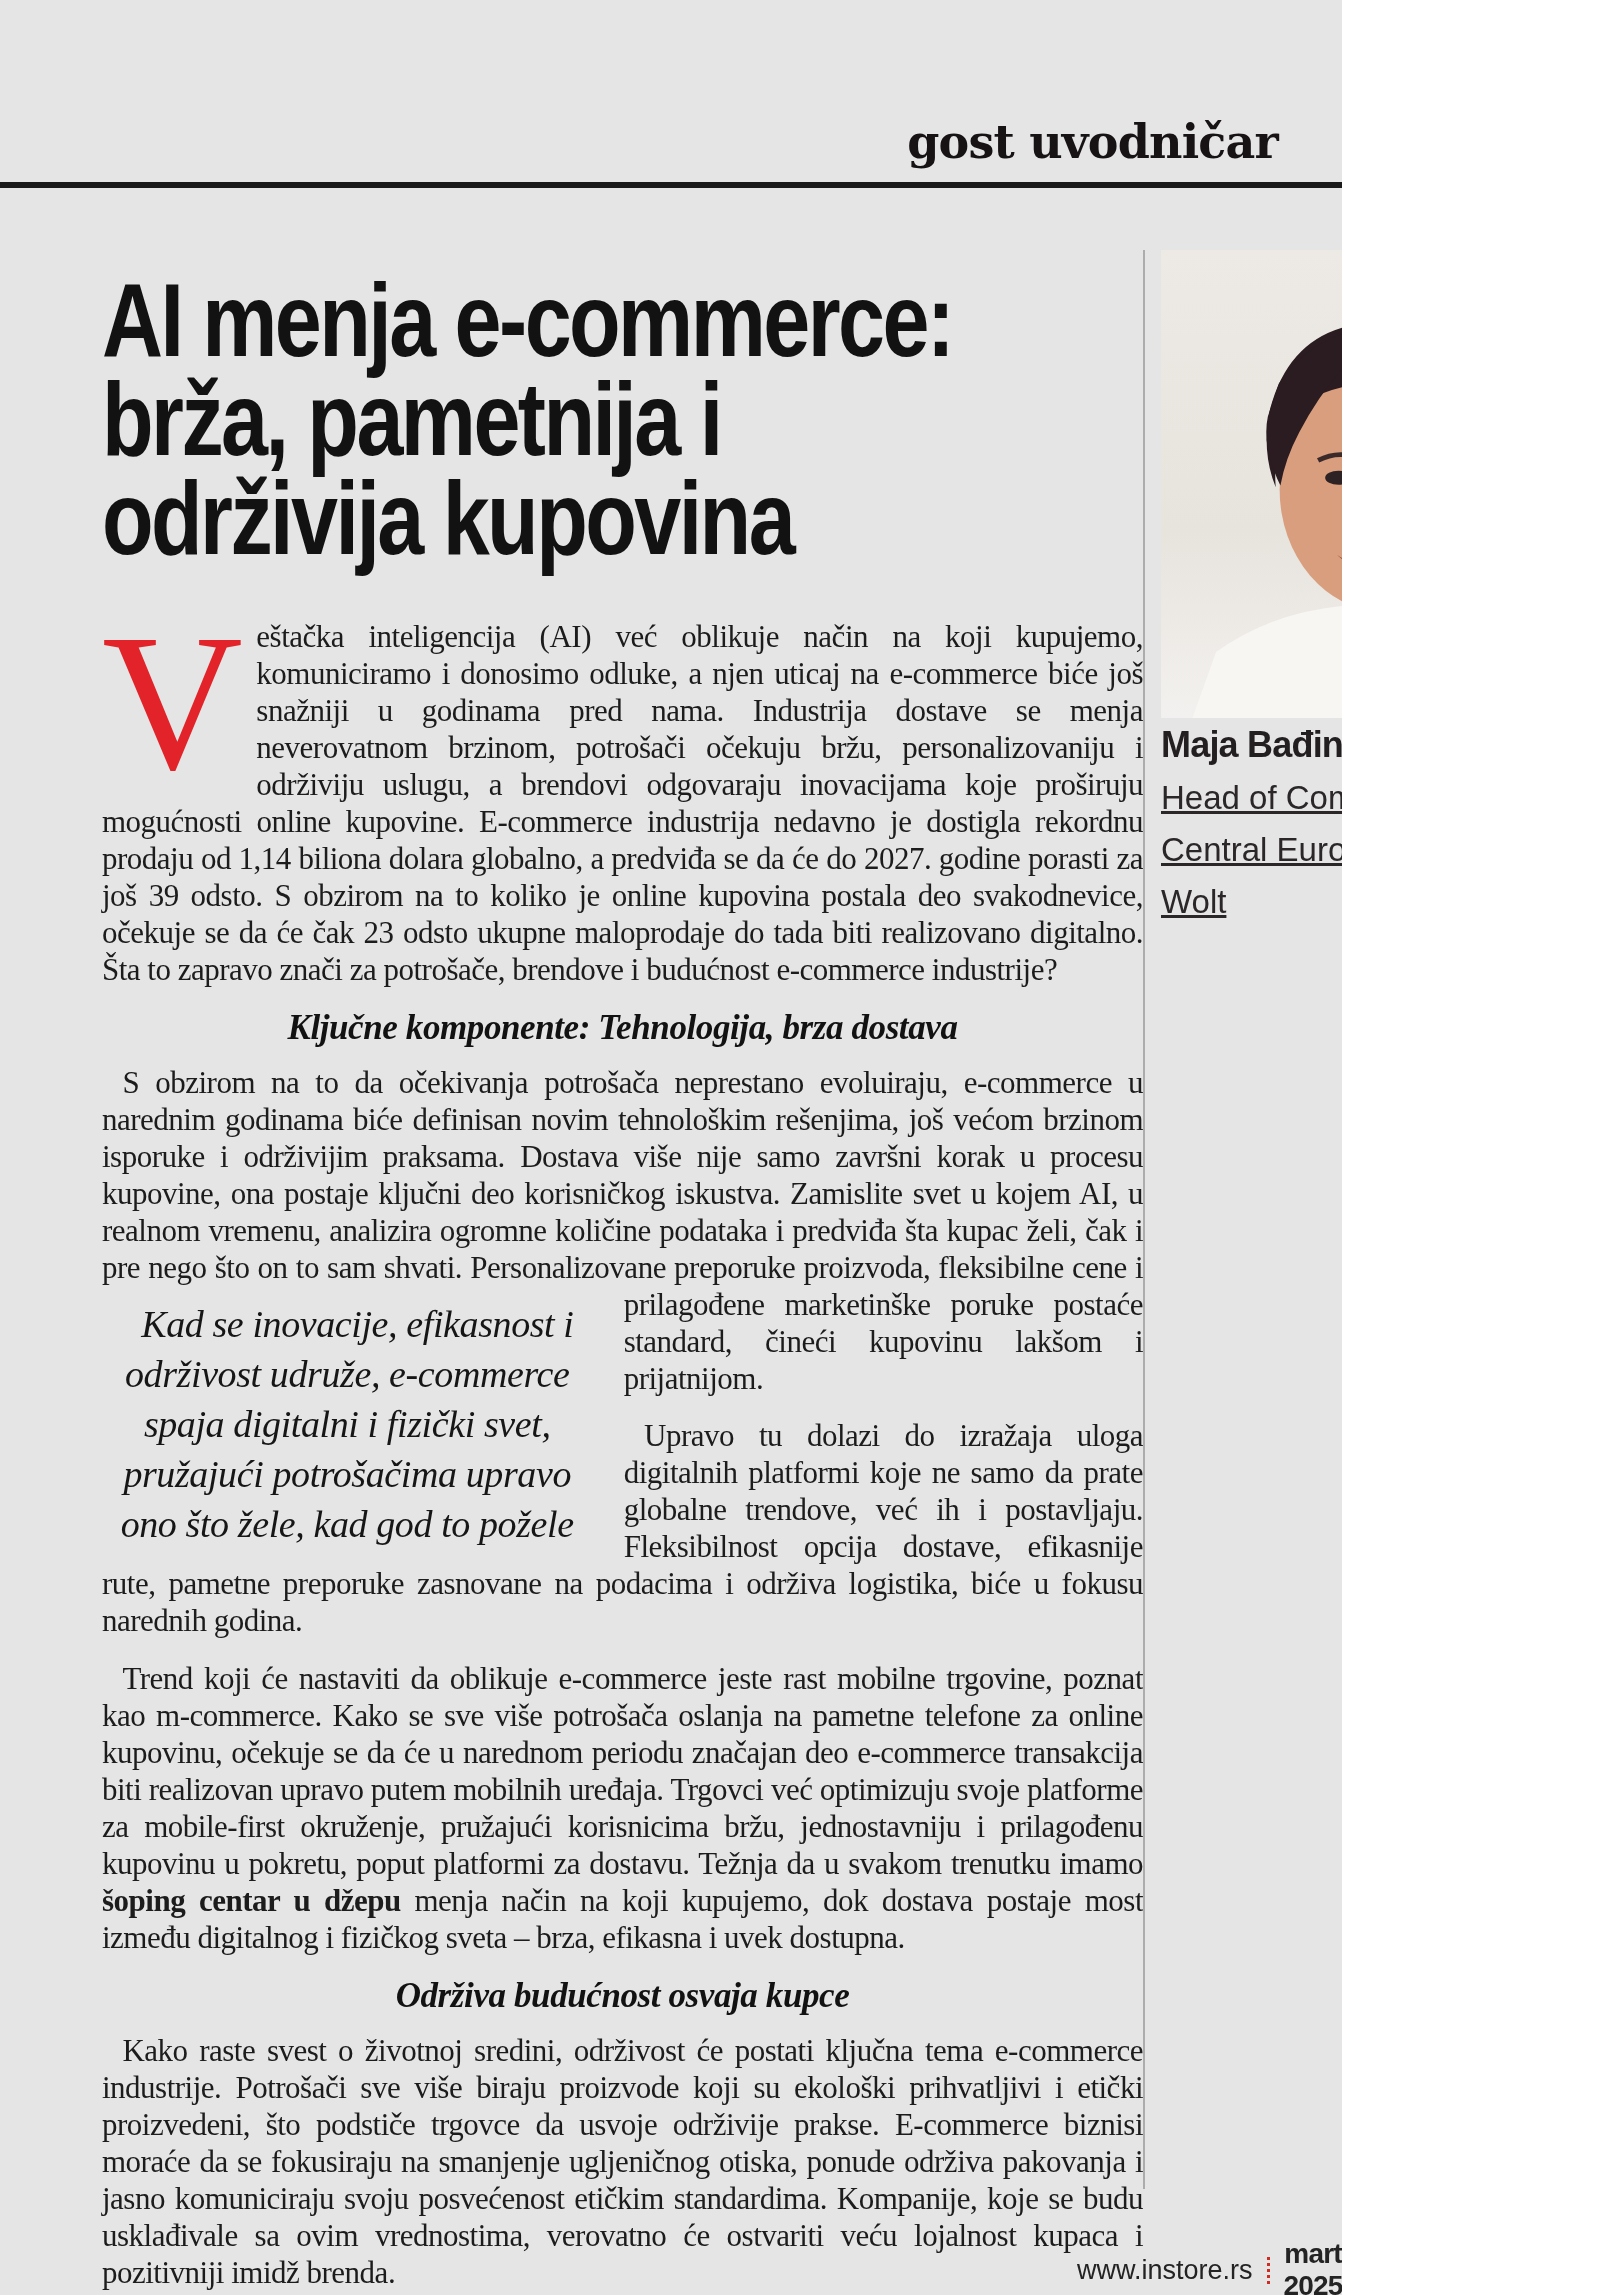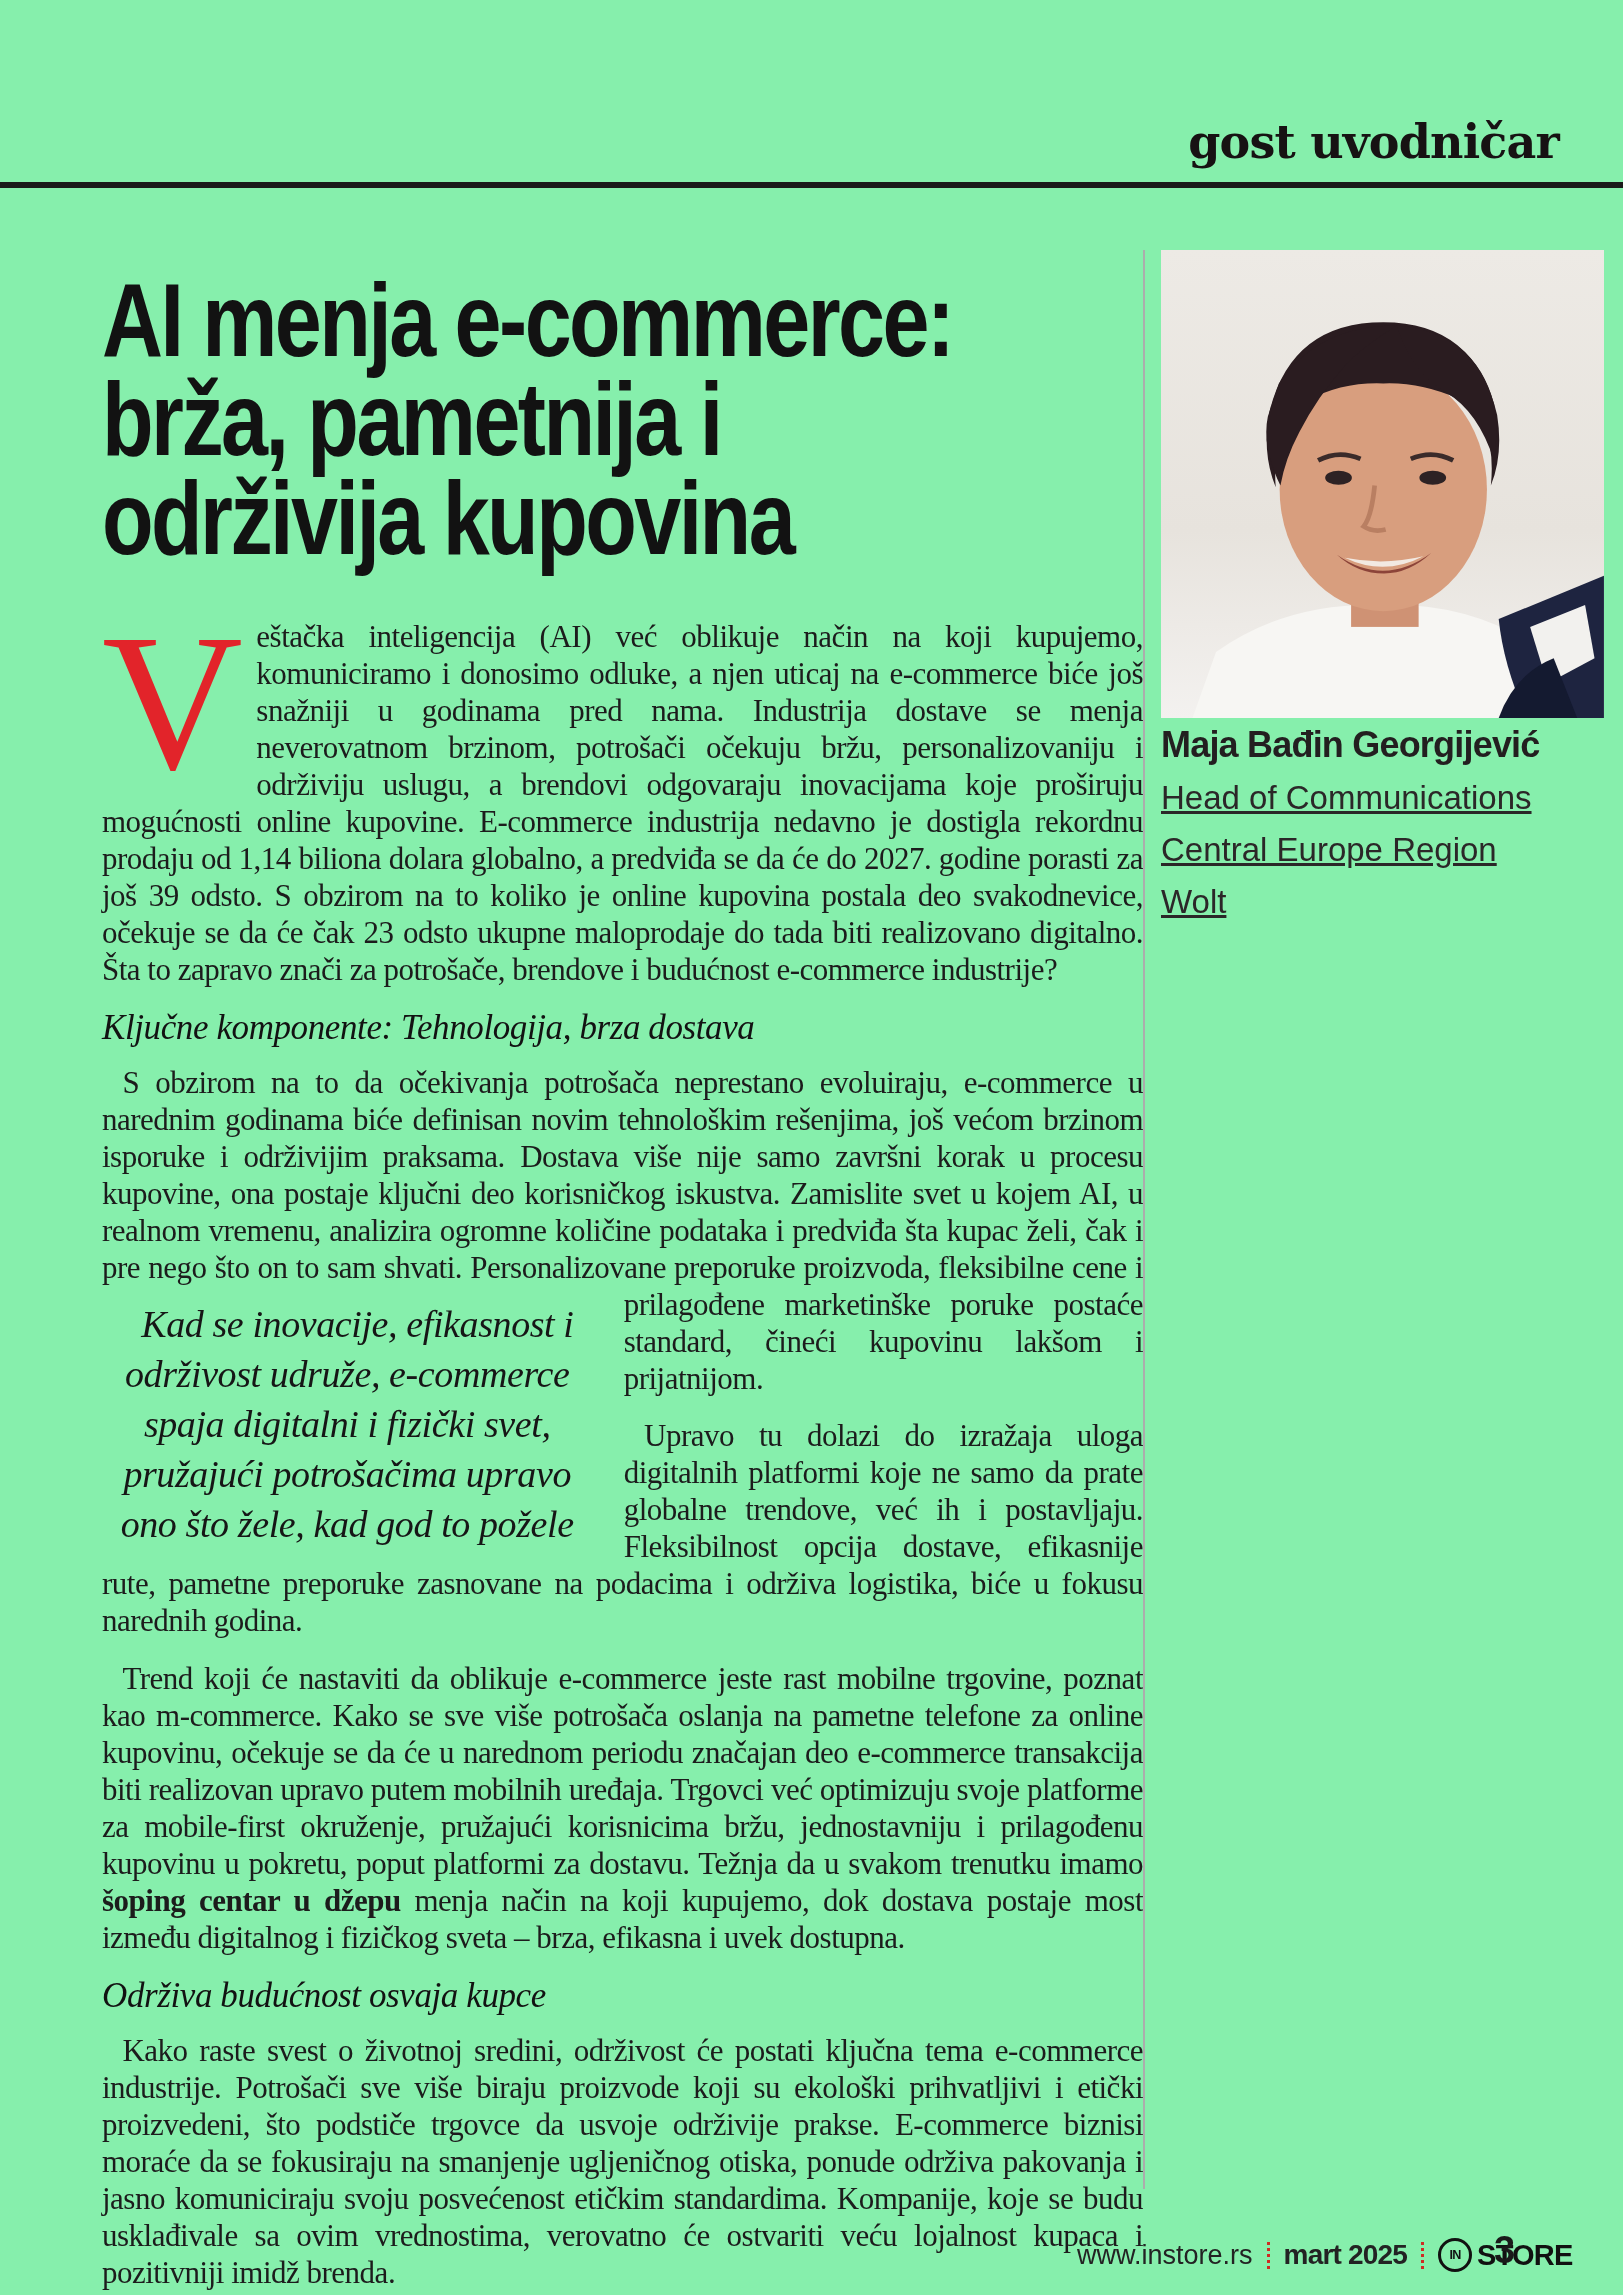--- a/index.html
+++ b/index.html
@@ -1,36 +1,36 @@
 <!DOCTYPE html>
 <html style="font-size:12.6px"><head>
 <meta charset="utf-8">
 <style>
   html,body{margin:0;padding:0;background:#ffffff;}
-  .page{position:relative;width:1623px;height:2295px;background:#86efac;overflow:hidden;
+  .page{position:relative;width:1342px;height:2295px;background:#e5e5e5;overflow:hidden;
         font-family:"Liberation Serif",serif;color:#1a1a1a;}
 
   
   .kicker{position:absolute;top:115px;right:64px;font-family:"DejaVu Serif",serif;
           font-weight:700;font-size:46px;letter-spacing:-0.8px;color:#171213;}
   .top-rule{position:absolute;left:0;top:182px;width:1623px;height:6.3px;background:#1a1a1a;}
 
   
   .article{position:absolute;left:102px;top:271px;width:1041px;}
   .title{margin:0 0 50px 0;padding:0;font-family:"Liberation Sans",sans-serif;font-weight:700;
          font-size:103px;line-height:99px;letter-spacing:-3.1px;color:#121212;
          transform:scaleX(0.82);transform-origin:left top;width:1266px;}
   .title span{display:block;}
   .body{margin:0 0 20.4px 0;font-size:31px;line-height:37px;letter-spacing:-0.5px;
         text-align:justify;color:#1c1c1c;}
   .body.indent{text-indent:20.4px;}
   .dropcap{float:left;font-family:"Liberation Serif",serif;font-size:195px;line-height:0.78;
            color:#e2242a;margin:7.9px 14px 0 0;}
   h2.subhead{margin:17.3px 0 15.7px 0;font-family:"Liberation Serif",serif;font-style:italic;
-             font-weight:400;font-size:35px;letter-spacing:-0.4px;color:#121212;}
+             font-weight:700;font-size:35px;letter-spacing:-0.4px;color:#121212;text-align:center;}
   .pullquote{display:block;float:left;width:481px;margin:12.6px 36px 9.4px 4.7px;
              font-style:italic;font-size:38px;line-height:50px;text-align:center;
              color:#161616;letter-spacing:-0.4px;}
   .boldspan{font-weight:700;}
 
   
   .vrule{position:absolute;left:1143px;top:250px;width:2.4px;height:1939px;background:#acacac;}
   .sidebar{position:absolute;left:1161px;top:250px;width:443px;font-family:"Liberation Sans",sans-serif;}
   .photo{width:443px;height:468px;overflow:hidden;background:#ece9e4;}
   .author-name{margin-top:6px;font-weight:700;font-size:36px;letter-spacing:-0.8px;color:#231f20;}

